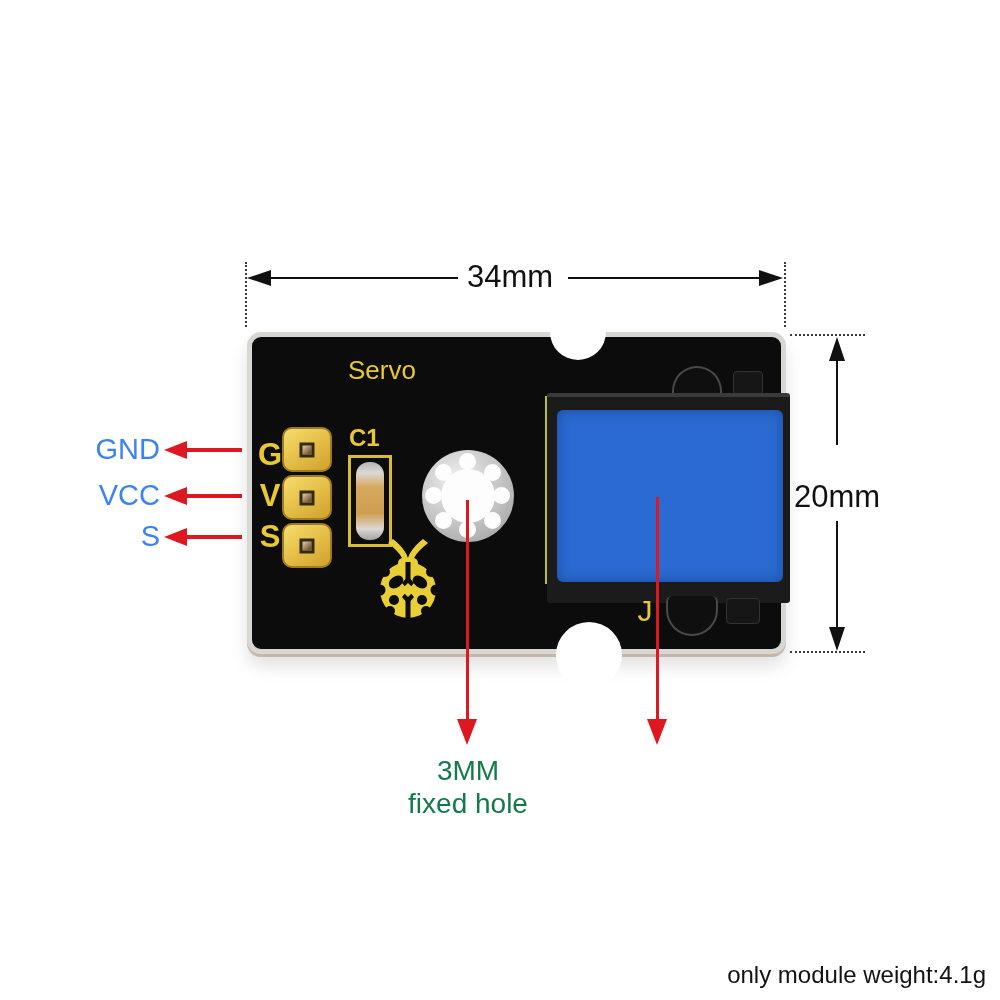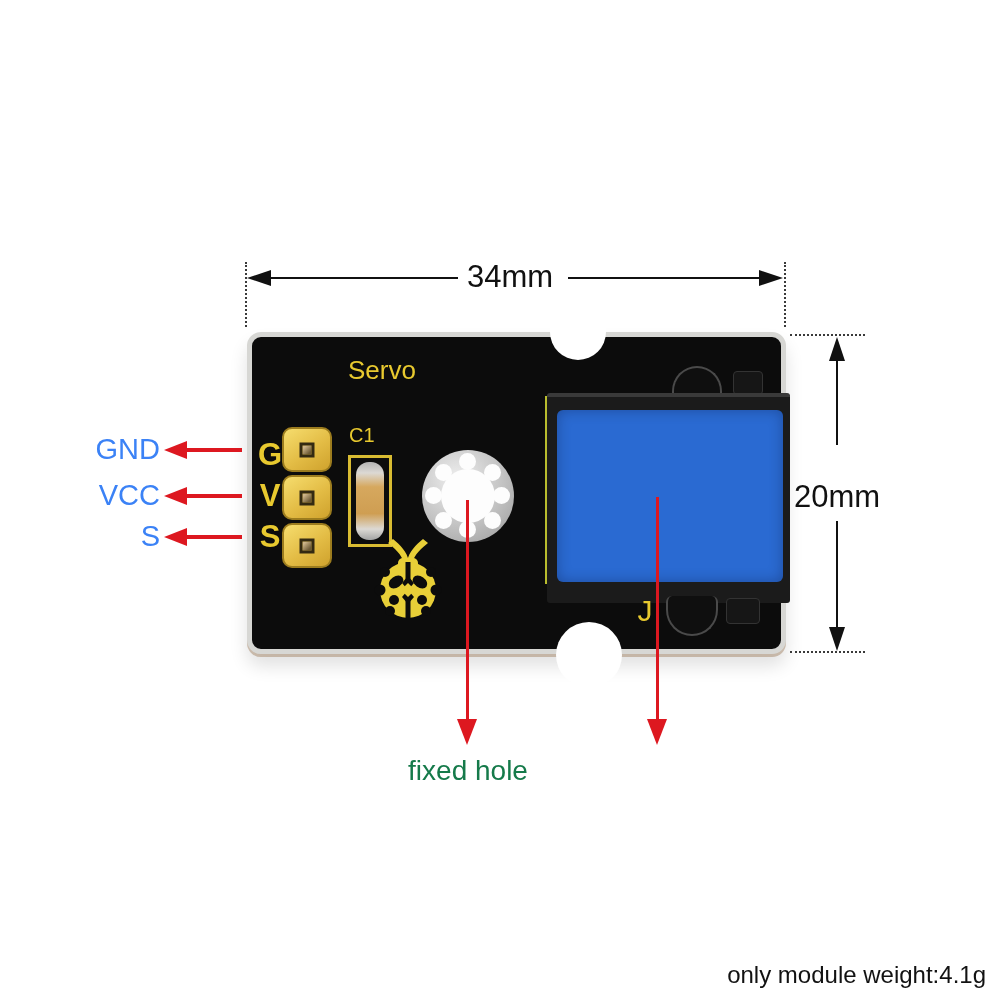--- a/index.html
+++ b/index.html
@@ -77,21 +77,21 @@
       <div class="pin-contact"></div>
       </div>
     <div class="pin-block" style="top:48px;">
       <div class="pin-contact"></div>
       </div>
     <div class="pin-block" style="top:96px;">
       <div class="pin-contact"></div>
       </div>
   </div>
 
-  <div class="abs silk" style="left:349px;top:424px;font-size:20px;font-weight:400;">C1</div>
+  <div class="abs silk" style="left:349px;top:424px;font-size:24px;font-weight:700;">C1</div>
   <div class="abs" style="left:348px;top:455px;width:44px;height:92px;border:3px solid #d9bc32;box-sizing:border-box;"></div>
   <div class="abs" style="left:356px;top:462px;width:28px;height:78px;border-radius:13px;
        background:linear-gradient(180deg,#b4b4b4 0%,#dcd9d4 14%,#d6a85e 32%,#cf9e52 66%,#dcd9d4 86%,#a3a3a3 100%);"></div>
 
   <div class="abs hole-outer"></div>
   <div class="abs hole-perf" style="left:493px;top:487px;"></div>
   <div class="abs hole-perf" style="left:484px;top:464px;"></div>
   <div class="abs hole-perf" style="left:459px;top:453px;"></div>
   <div class="abs hole-perf" style="left:435px;top:464px;"></div>
   <div class="abs hole-perf" style="left:425px;top:487px;"></div>
@@ -150,20 +150,21 @@
   <div class="abs red-ah-left" style="left:164px;top:487px;"></div>
   <div class="abs red-line-h" style="left:184px;top:494px;width:58px;"></div>
 
   <div class="abs green-label" style="left:55px;top:520px;width:105px;text-align:right;">S</div>
   <div class="abs red-ah-left" style="left:164px;top:528px;"></div>
   <div class="abs red-line-h" style="left:184px;top:535px;width:58px;"></div>
 
   <div class="abs red-line-v" style="left:466px;top:500px;height:219px;"></div>
   <div class="abs red-ah-down" style="left:457px;top:719px;"></div>
   <div class="abs green-center" style="left:390px;top:754px;width:156px;">
+    <div>3MM</div>
     <div>fixed hole</div>
   </div>
 
   <div class="abs red-line-v" style="left:656px;top:497px;height:222px;"></div>
   <div class="abs red-ah-down" style="left:647px;top:719px;"></div>
 
   <div class="abs weight" style="right:14px;top:961px;">only module weight:4.1g</div>
 
 </div>
 

